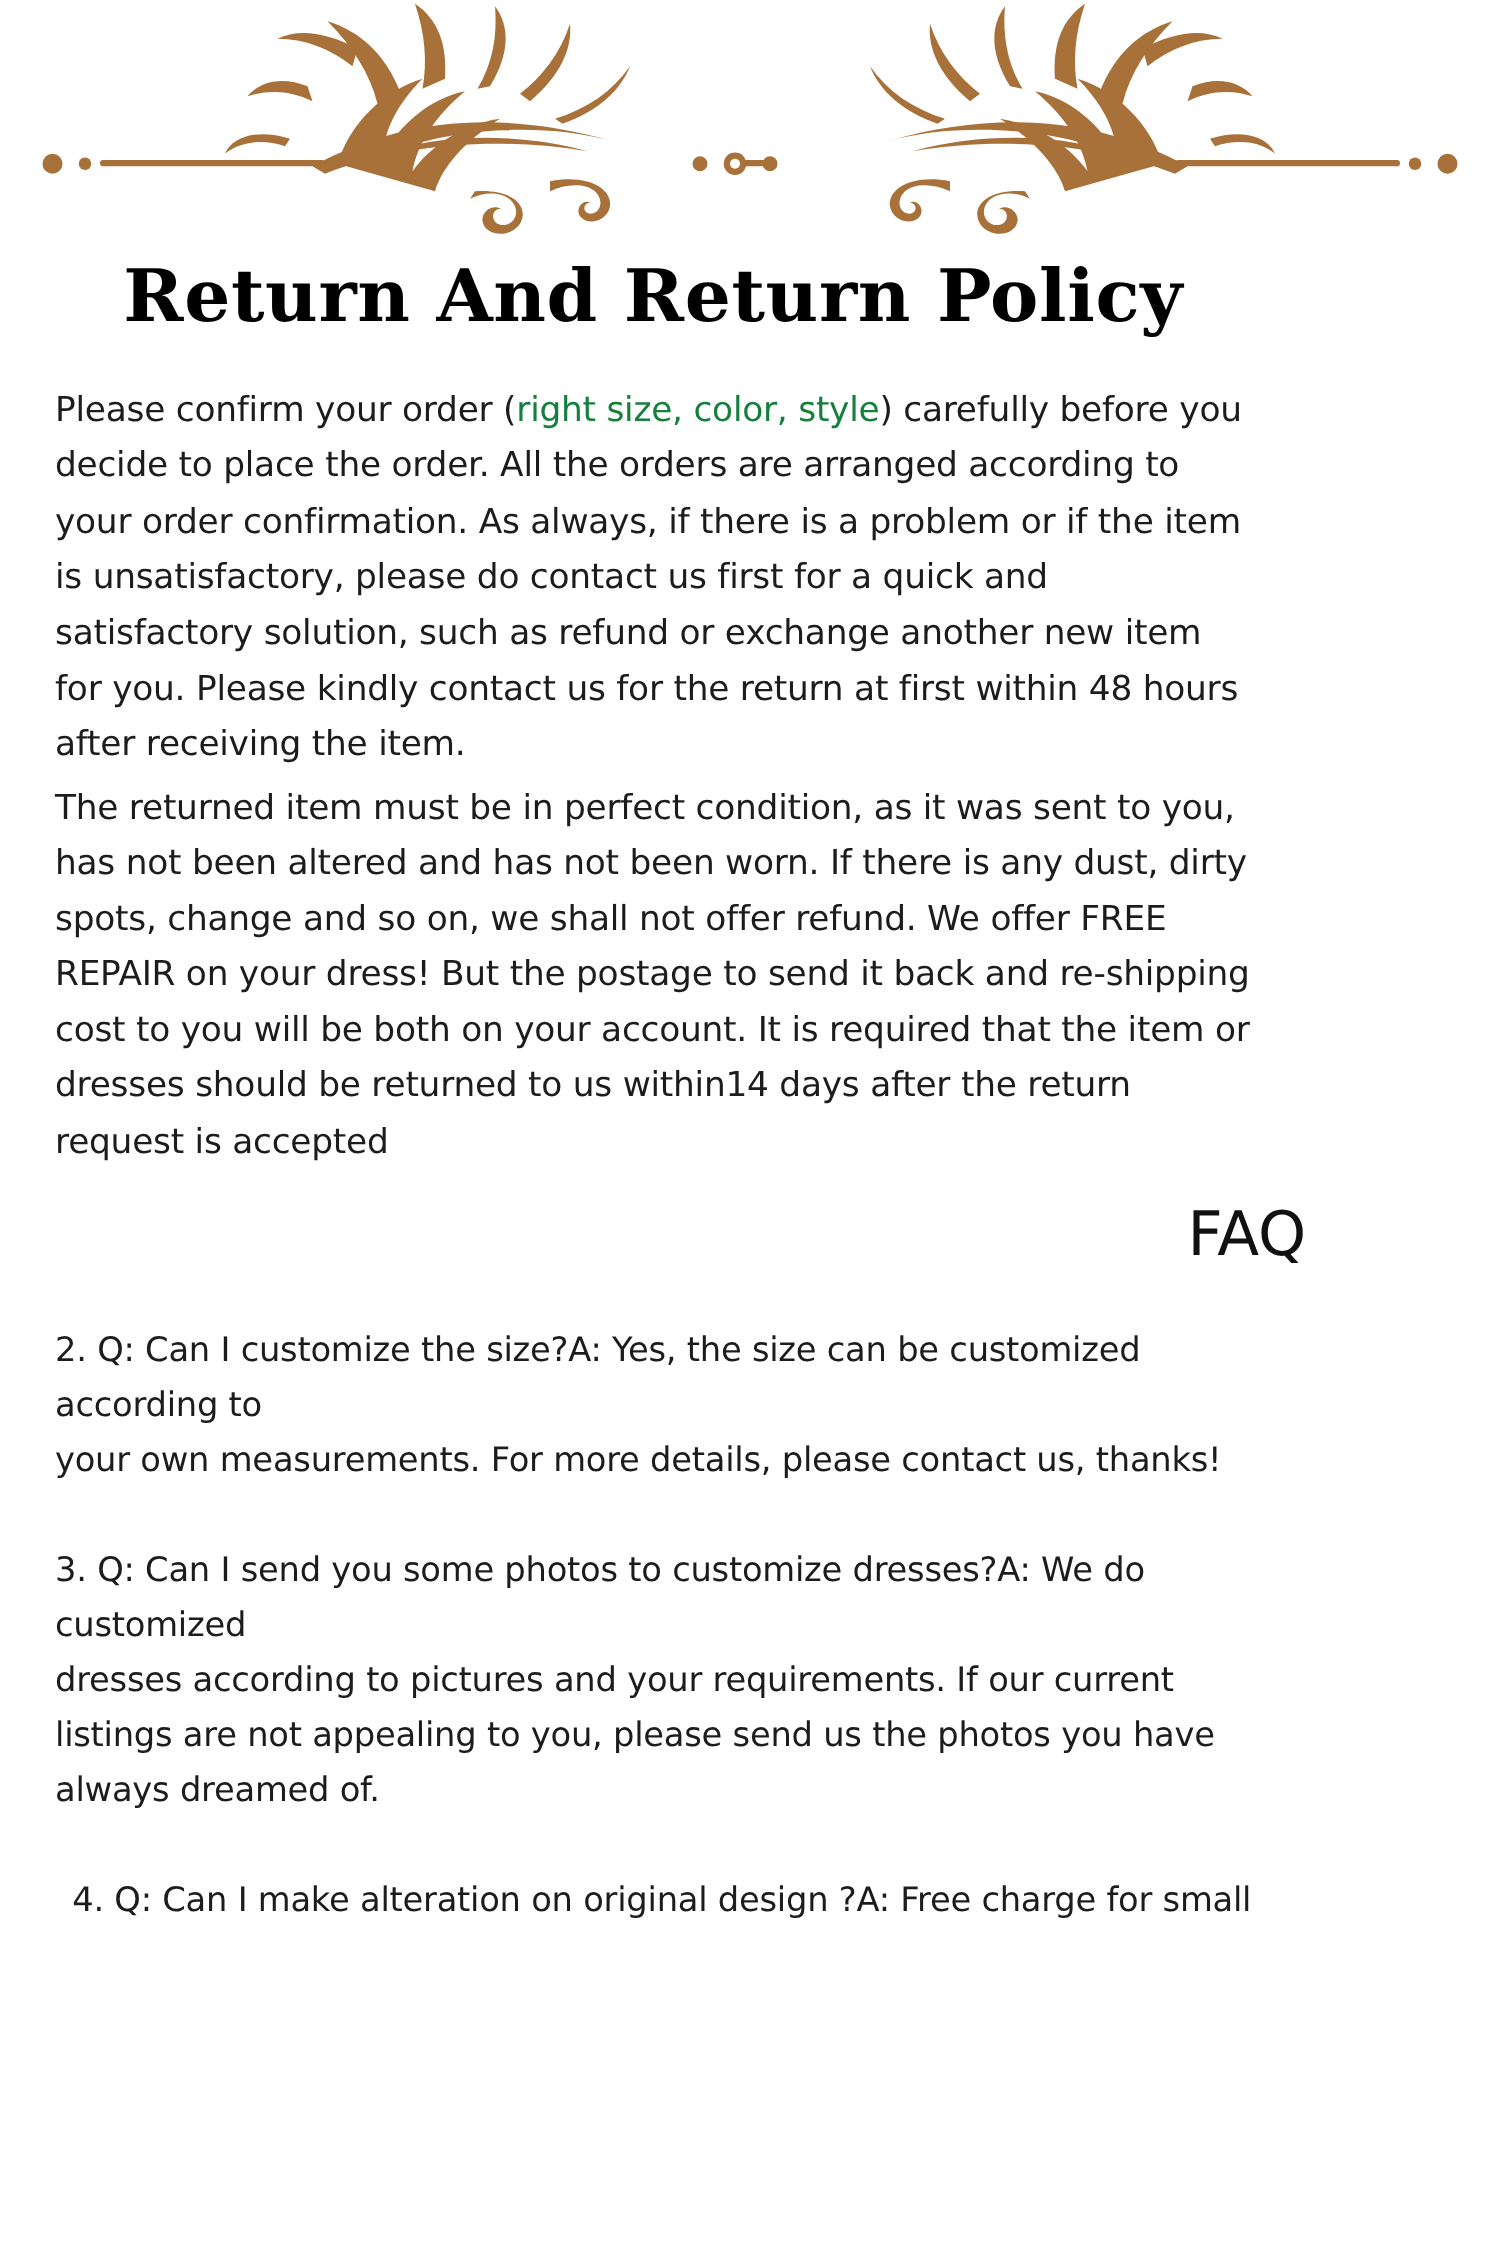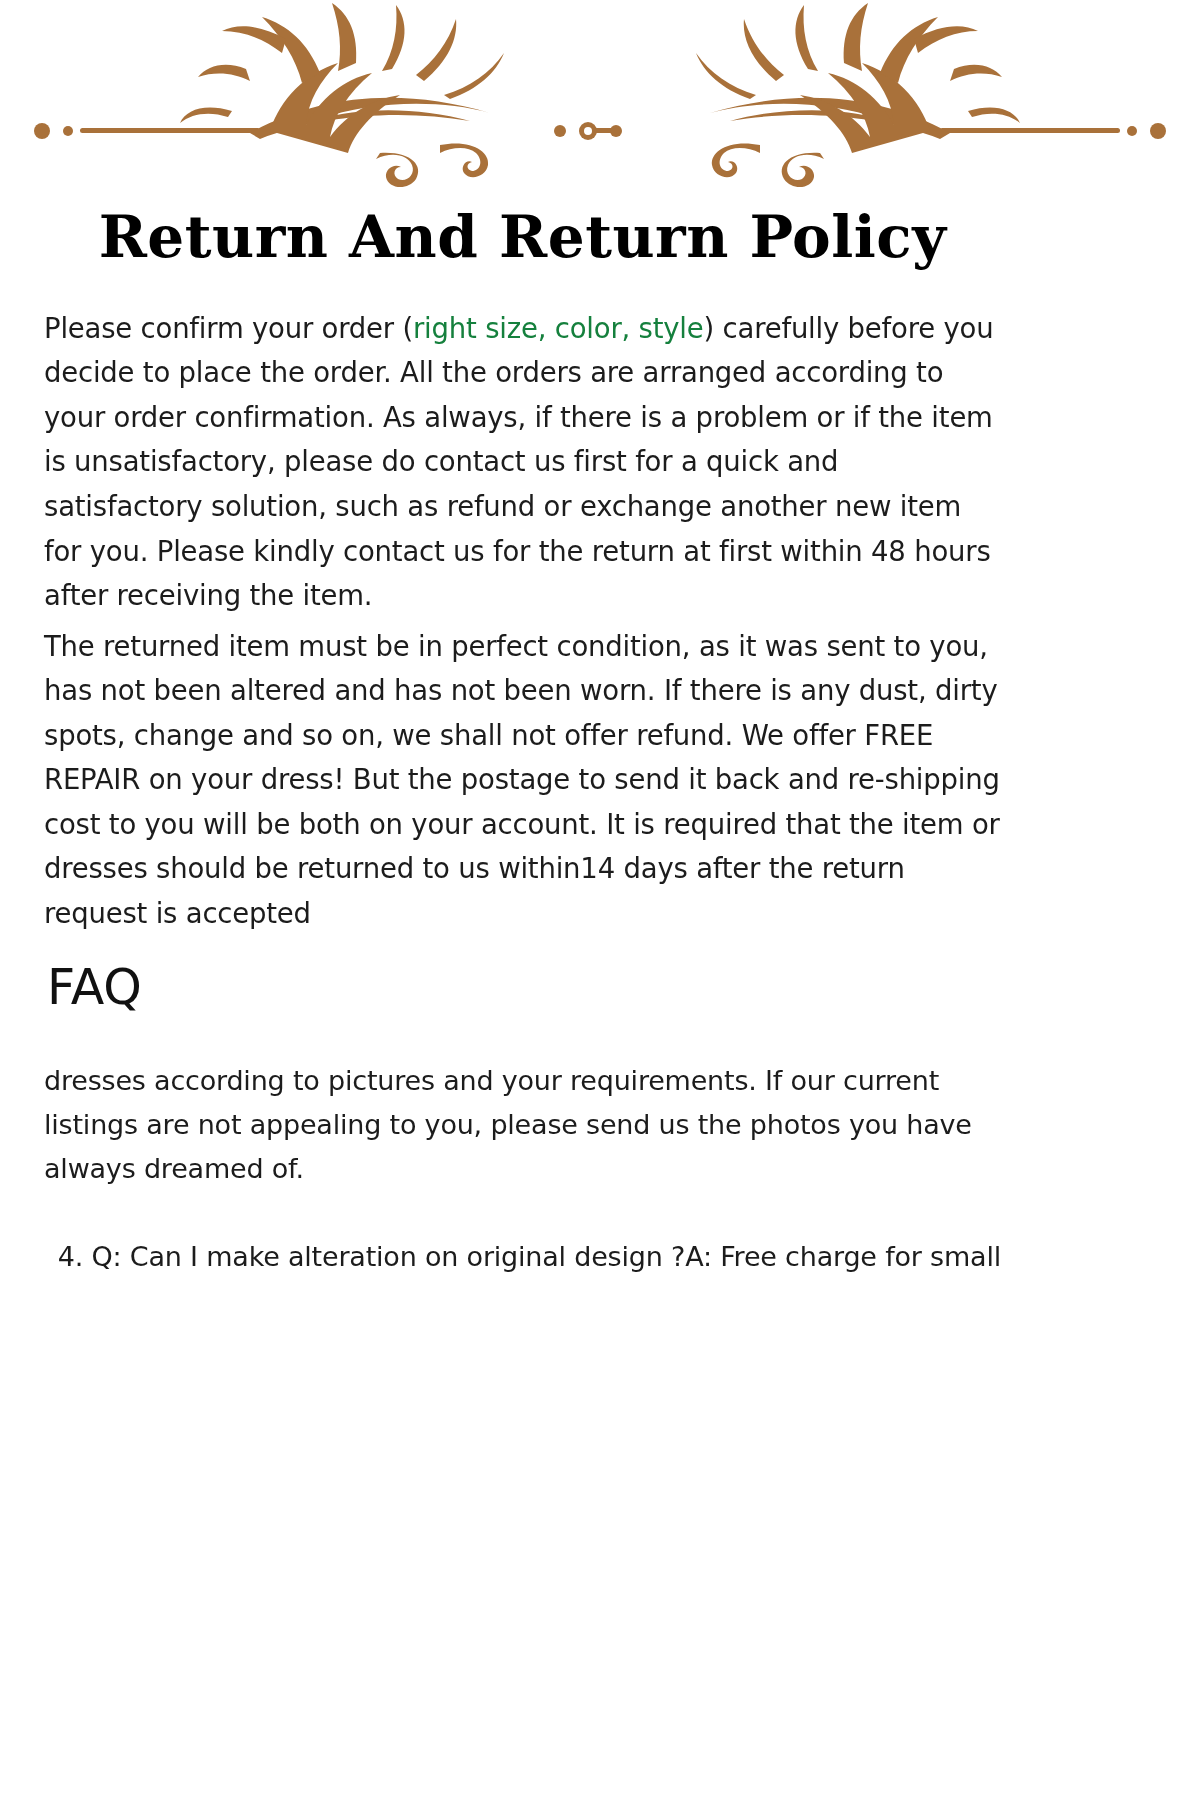--- a/index.html
+++ b/index.html
@@ -64,21 +64,21 @@
   }
   .para.second {
     margin-top: 6px;
   }
   .hl {
     color: #15803d;
   }
 
   
   .faq-heading {
-    text-align: left;
+    text-align: right;
     font-size: 49px;
     line-height: 1.1;
     color: #111111;
     margin: 26px 0 34px 0;
     font-family: "DejaVu Sans", sans-serif;
     font-weight: normal;
     padding-left: 47px;
   }
 
   
@@ -165,22 +165,27 @@
     <p class="para second">The returned item must be in perfect condition, as it was sent to you, has not been altered and has not been worn. If there is any dust, dirty spots, change and so on, we shall not offer refund. We offer FREE REPAIR on your dress! But the postage to send it back and re-shipping cost to you will be both on your account. It is required that the item or dresses should be returned to us within14 days after the return request is accepted</p>
   </div>
 
   <h2 class="faq-heading">FAQ</h2>
 
   <div class="faq-list">
 
     <div class="faq-item">
     </div>
 
+    <div class="faq-item">
+      <div class="faq-line">2. Q: Can I customize the size?A: Yes, the size can be customized according to</div>
+      <div class="faq-line">your own measurements. For more details, please contact us, thanks!</div>
+    </div>
 
     <div class="faq-item">
+      <div class="faq-line">3. Q: Can I send you some photos to customize dresses?A: We do customized</div>
       <div class="faq-line">dresses according to pictures and your requirements. If our current listings are not appealing to you, please send us the photos you have always dreamed of.</div>
     </div>
 
     <div class="faq-item">
       <div class="faq-line">4. Q: Can I make alteration on original design ?A: Free charge for small</div>
     </div>
 
   </div>
 
 </div>

